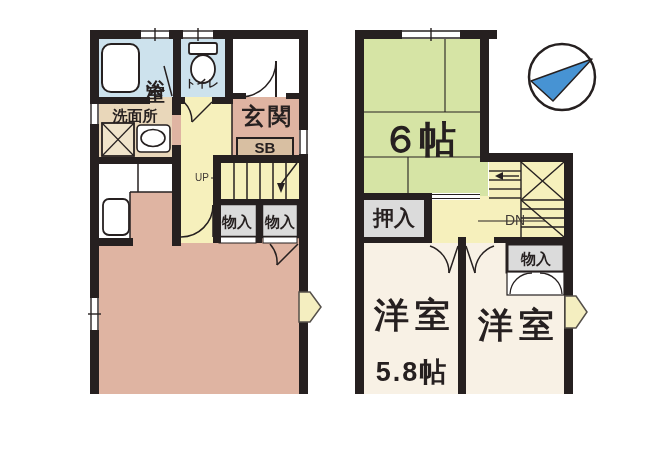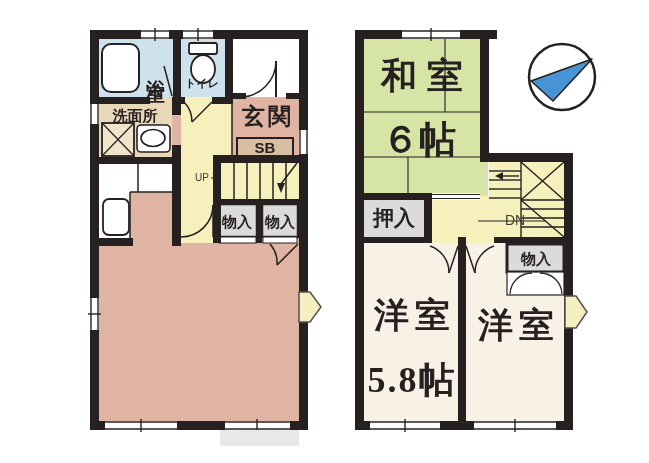--- a/index.html
+++ b/index.html
@@ -1,16 +1,16 @@
 <!DOCTYPE html>
 <html><head>
 <meta charset="utf-8">
 <style>
   html,body{margin:0;padding:0;background:#ffffff;}
-  .plan{position:relative;width:649px;height:463px;background:#ffffff;overflow:hidden;
+  .plan{position:relative;width:649px;height:394px;background:#ffffff;overflow:hidden;
         font-family:"Liberation Sans","DejaVu Sans",sans-serif;}
   .plan svg{position:absolute;left:0;top:0;}
   .lbl{position:absolute;transform:translate(-50%,-50%);font-weight:bold;color:#262020;
        white-space:nowrap;line-height:1;}
   .lbl-sm{position:absolute;transform:translate(-50%,-50%);font-weight:normal;color:#403a36;
        white-space:nowrap;line-height:1;}
   .vert{writing-mode:vertical-rl;text-orientation:upright;}
 </style>
 </head>
 <body>
@@ -256,21 +256,20 @@
 
 <div class="lbl vert" style="left:156px;top:68px;font-size:19px;letter-spacing:3px;">浴室</div>
 <div class="lbl" style="left:202px;top:83px;font-size:11px;">トイレ</div>
 <div class="lbl" style="left:135px;top:115px;font-size:15px;">洗面所</div>
 <div class="lbl" style="left:268px;top:116px;font-size:23px;letter-spacing:3px;">玄関</div>
 <div class="lbl" style="left:265px;top:147px;font-size:15px;">SB</div>
 <div class="lbl-sm" style="left:202px;top:178px;font-size:10px;">UP</div>
 <div class="lbl" style="left:237px;top:221px;font-size:15px;">物入</div>
 <div class="lbl" style="left:280px;top:221px;font-size:15px;">物入</div>
 
-<div class="lbl" style="left:422px;top:76px;font-size:36px;letter-spacing:10px;margin-left:5px;">和室</div>
 <div class="lbl" style="left:419px;top:139px;font-size:37px;">６帖</div>
 <div class="lbl" style="left:394px;top:217px;font-size:21px;">押入</div>
 <div class="lbl-sm" style="left:467px;top:220px;font-size:14px;margin-left:48px;">DN</div>
 <div class="lbl" style="left:536px;top:258px;font-size:15px;">物入</div>
 <div class="lbl" style="left:412px;top:314px;font-size:35px;letter-spacing:6px;margin-left:3px;">洋室</div>
-<div class="lbl" style="left:412px;top:380px;font-size:36px;letter-spacing:2px;font-family:Liberation Serif, serif;">5.8帖</div>
+<div class="lbl" style="left:412px;top:372px;font-size:27px;letter-spacing:2px;">5.8帖</div>
 <div class="lbl" style="left:516px;top:324px;font-size:35px;letter-spacing:6px;margin-left:3px;">洋室</div>
 </div>
 
 </body></html>

